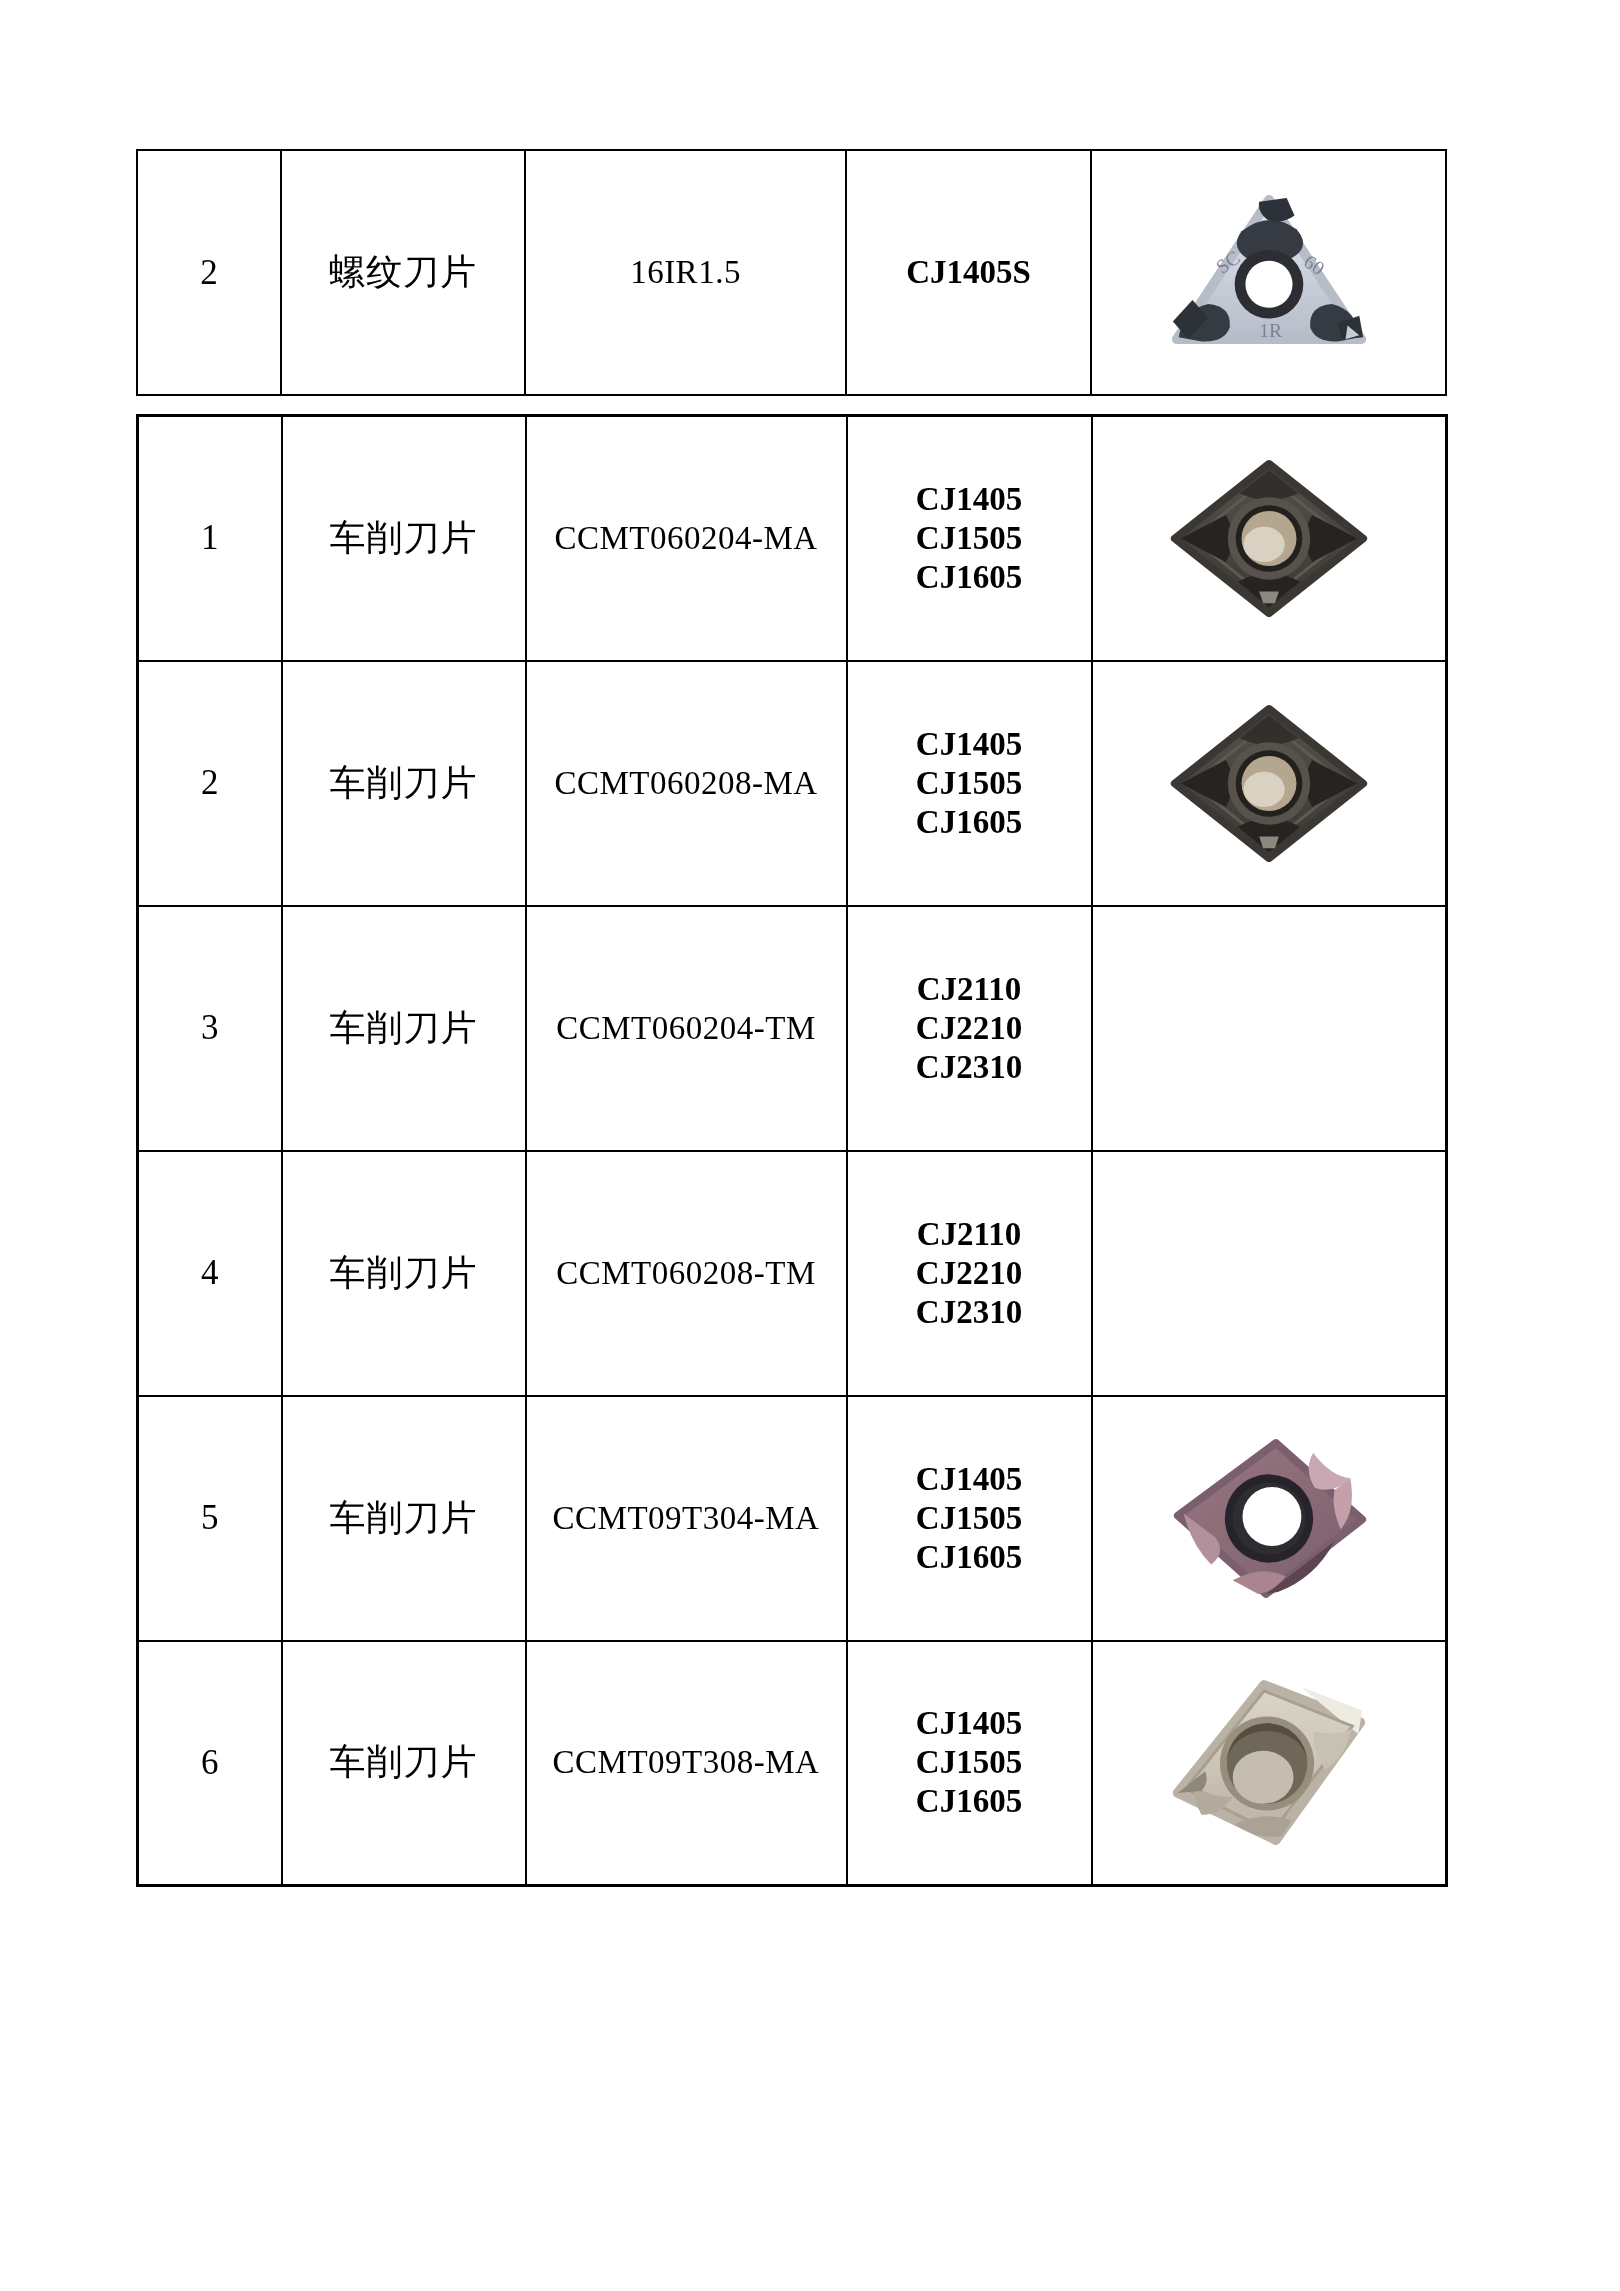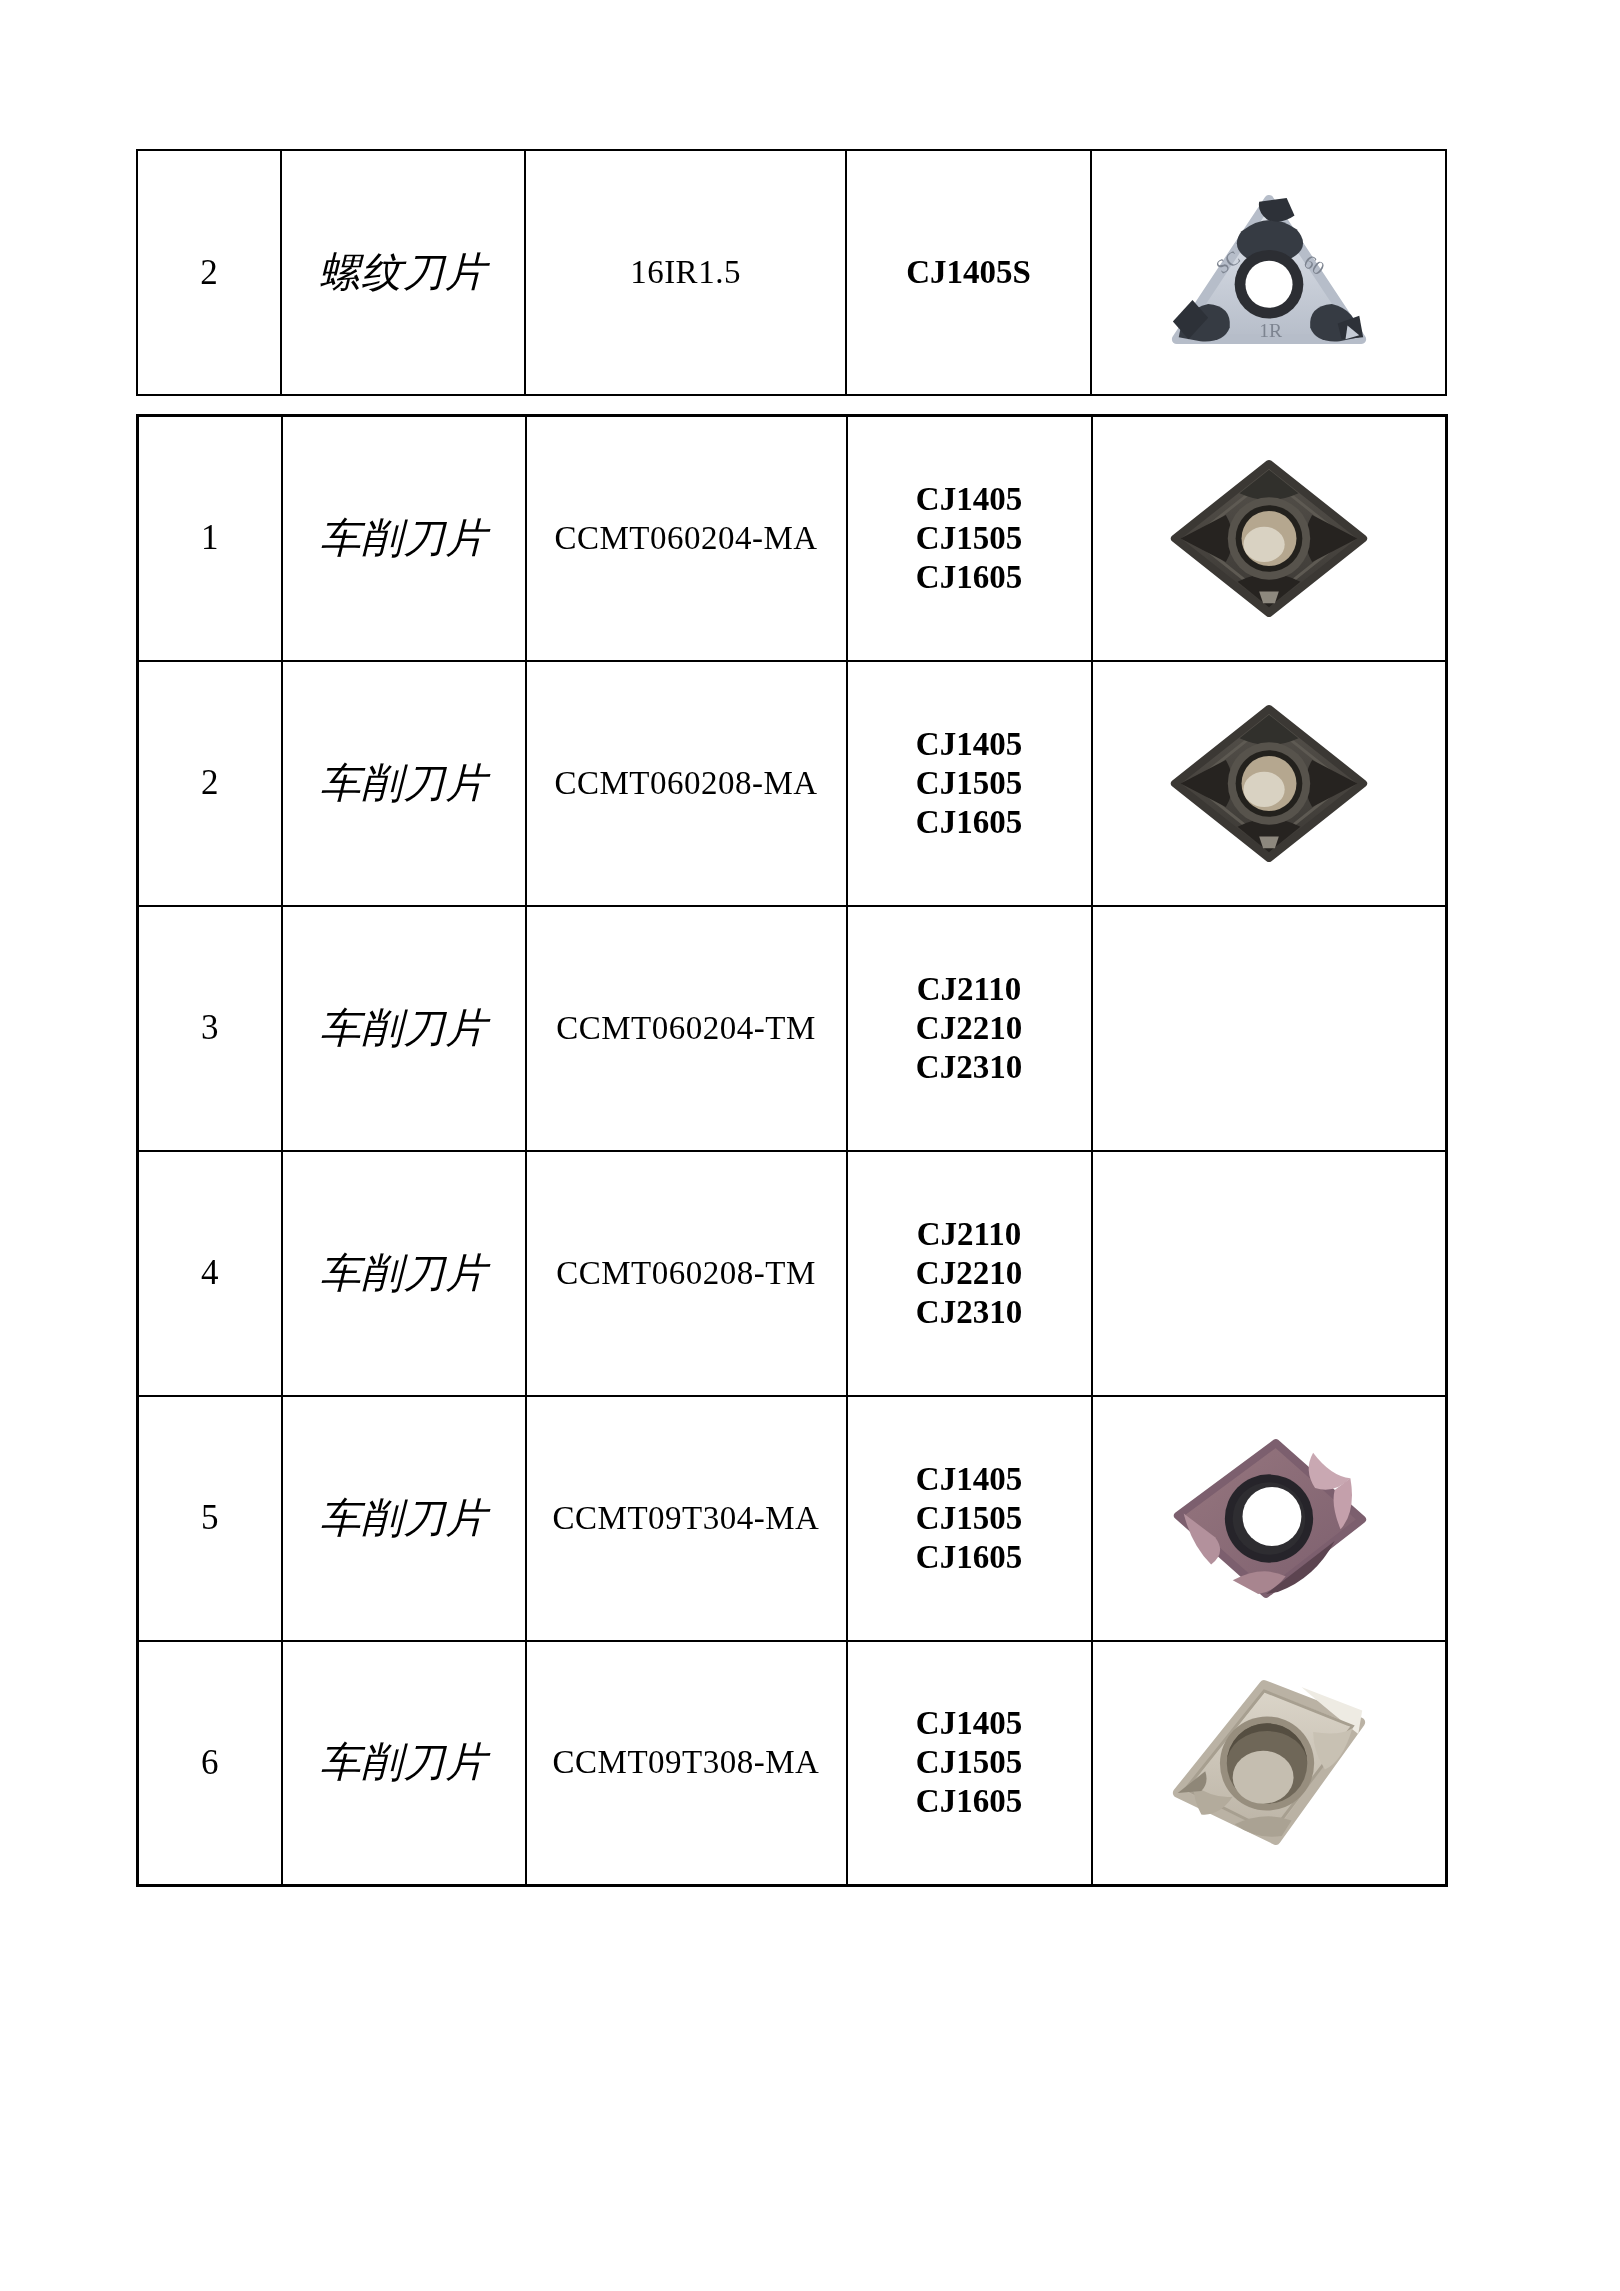--- a/index.html
+++ b/index.html
@@ -26,21 +26,21 @@
   }
   #tbl-turning{border:3.9px solid #000;}
   col.c-no{width:144px;}
   col.c-type{width:244px;}
   col.c-model{width:321px;}
   col.c-grade{width:245px;}
   col.c-img{width:355px;}
   #tbl-thread tr{height:245px;}
   #tbl-turning tr{height:245px;}
   .num{font-size:35px;}
-  .type{font-size:41px;letter-spacing:1px;font-style:italic;}
+  .type{font-size:36px;letter-spacing:1px;}
   .model{font-size:33px;letter-spacing:0.5px;}
   .grades{font-size:33px;line-height:39px;white-space:pre-line;font-weight:bold;}
   .imgcell{line-height:0;}
   .photo{display:inline-block;vertical-align:middle;}
 </style>
 </head>
 <body>
 
 <div class="page">
 

